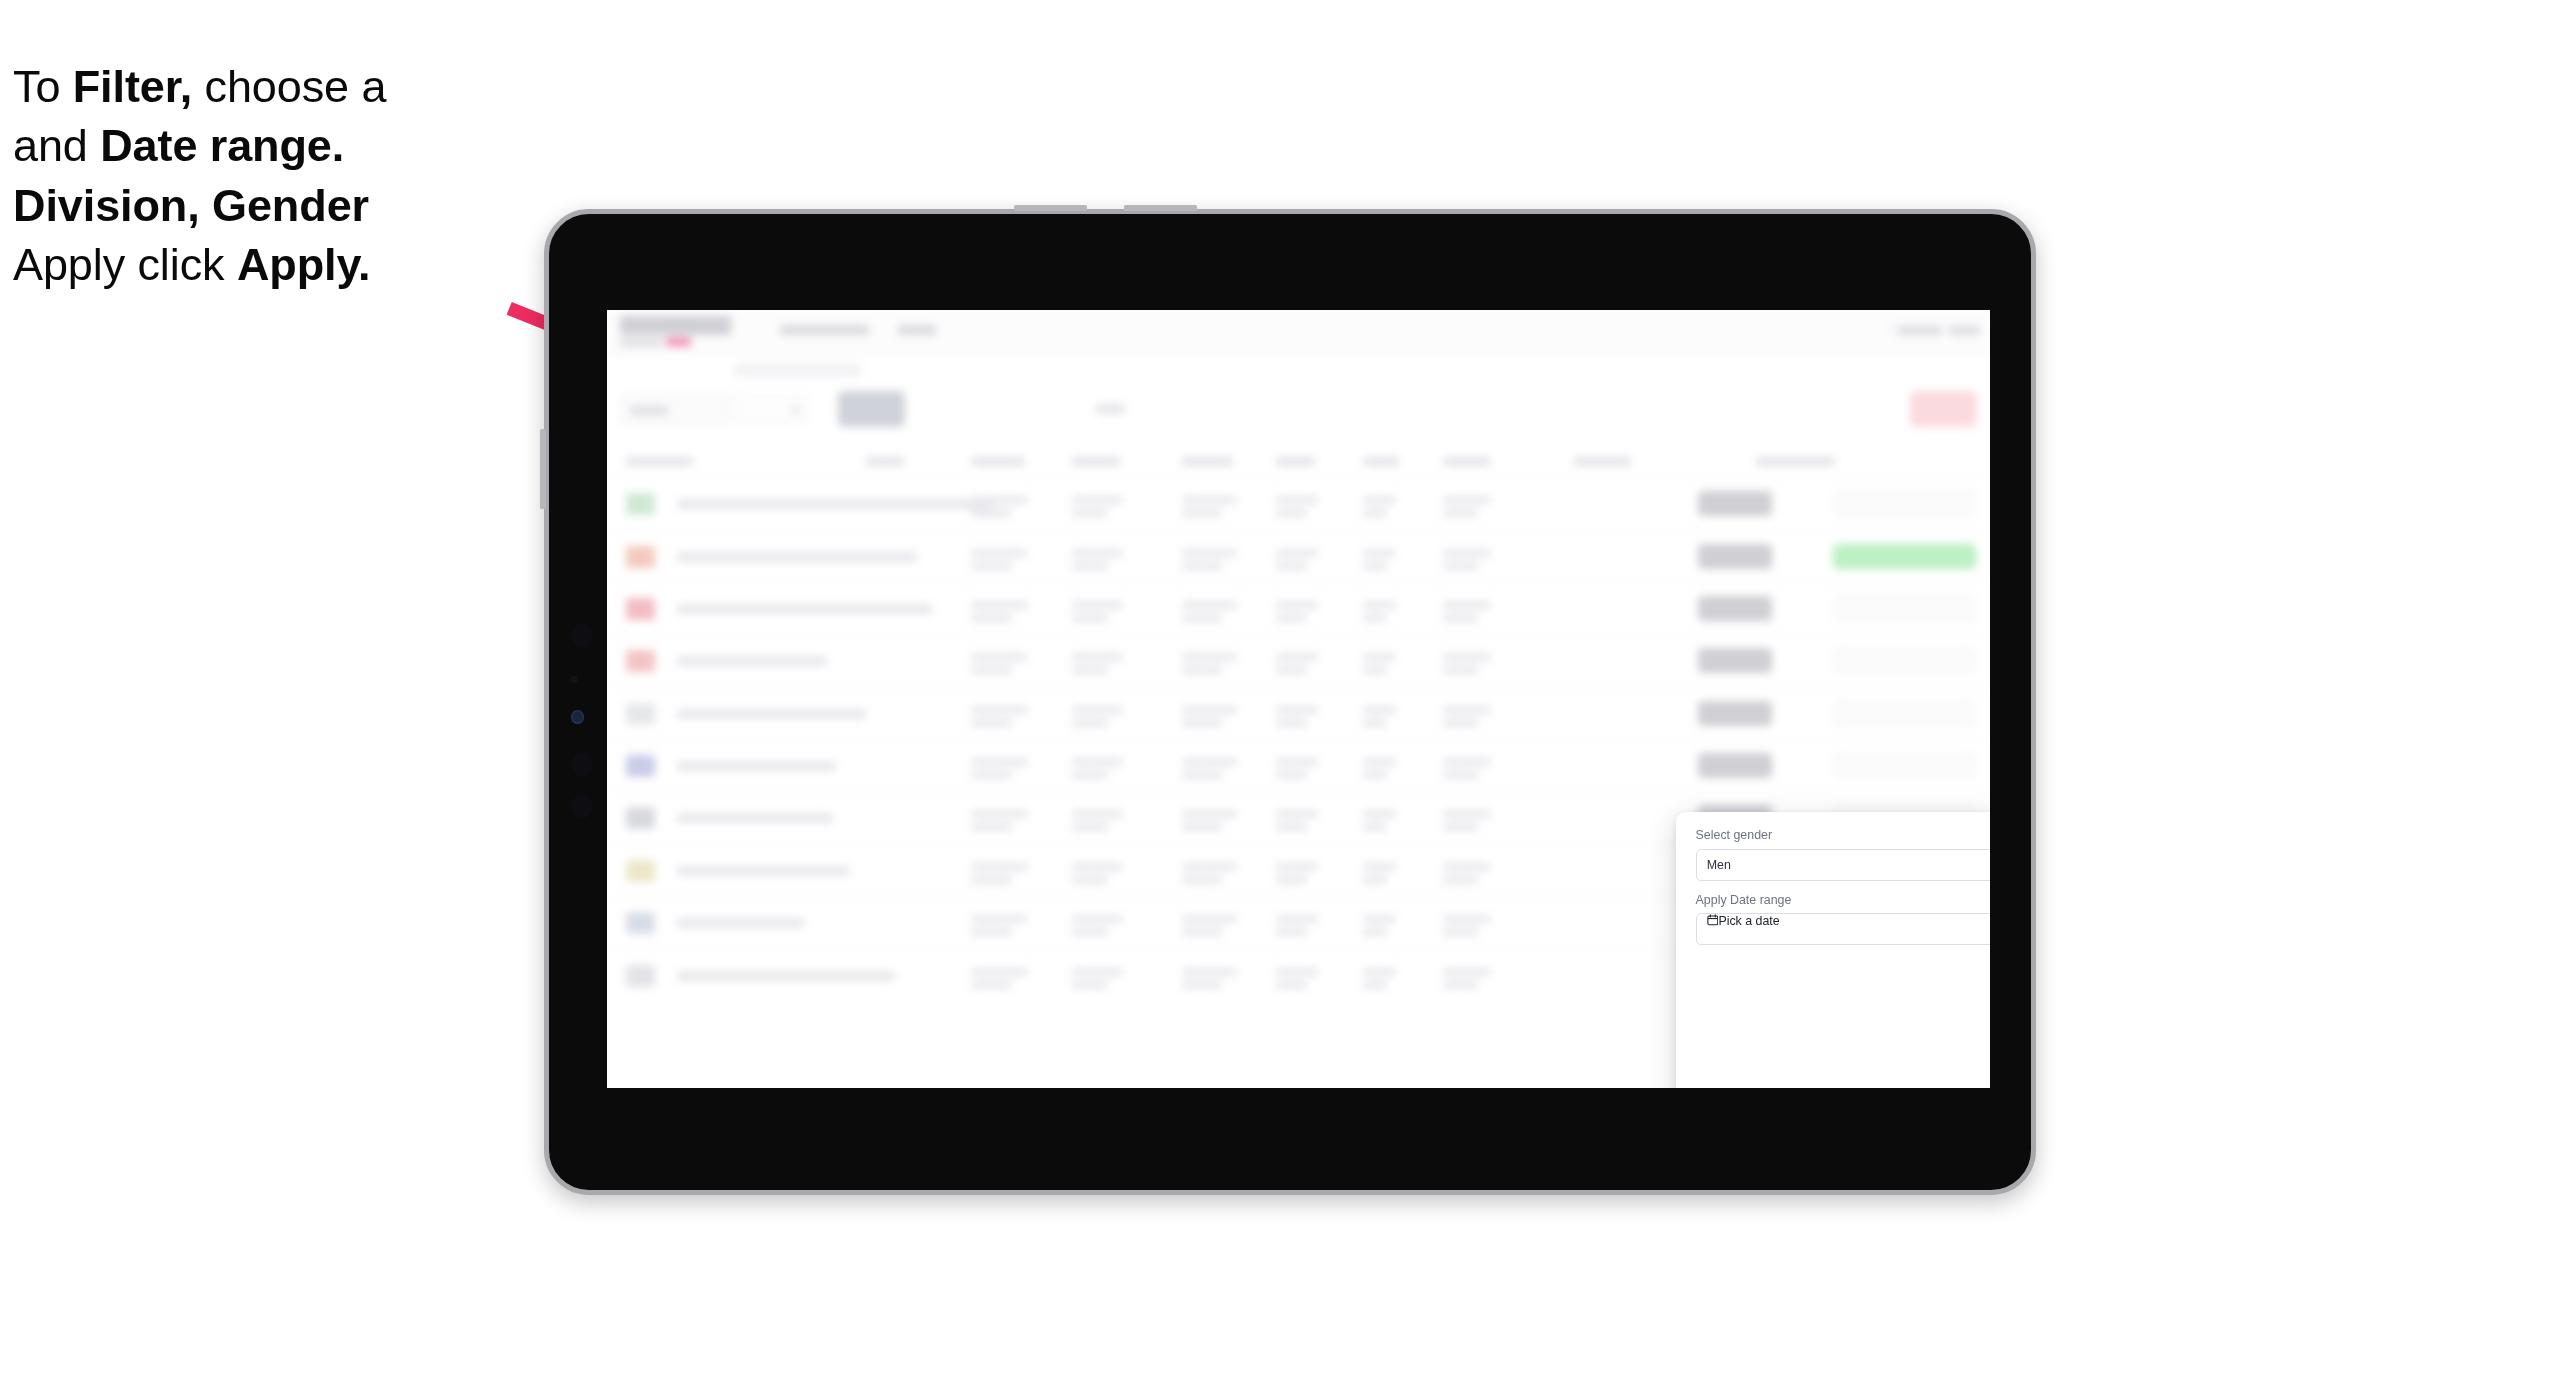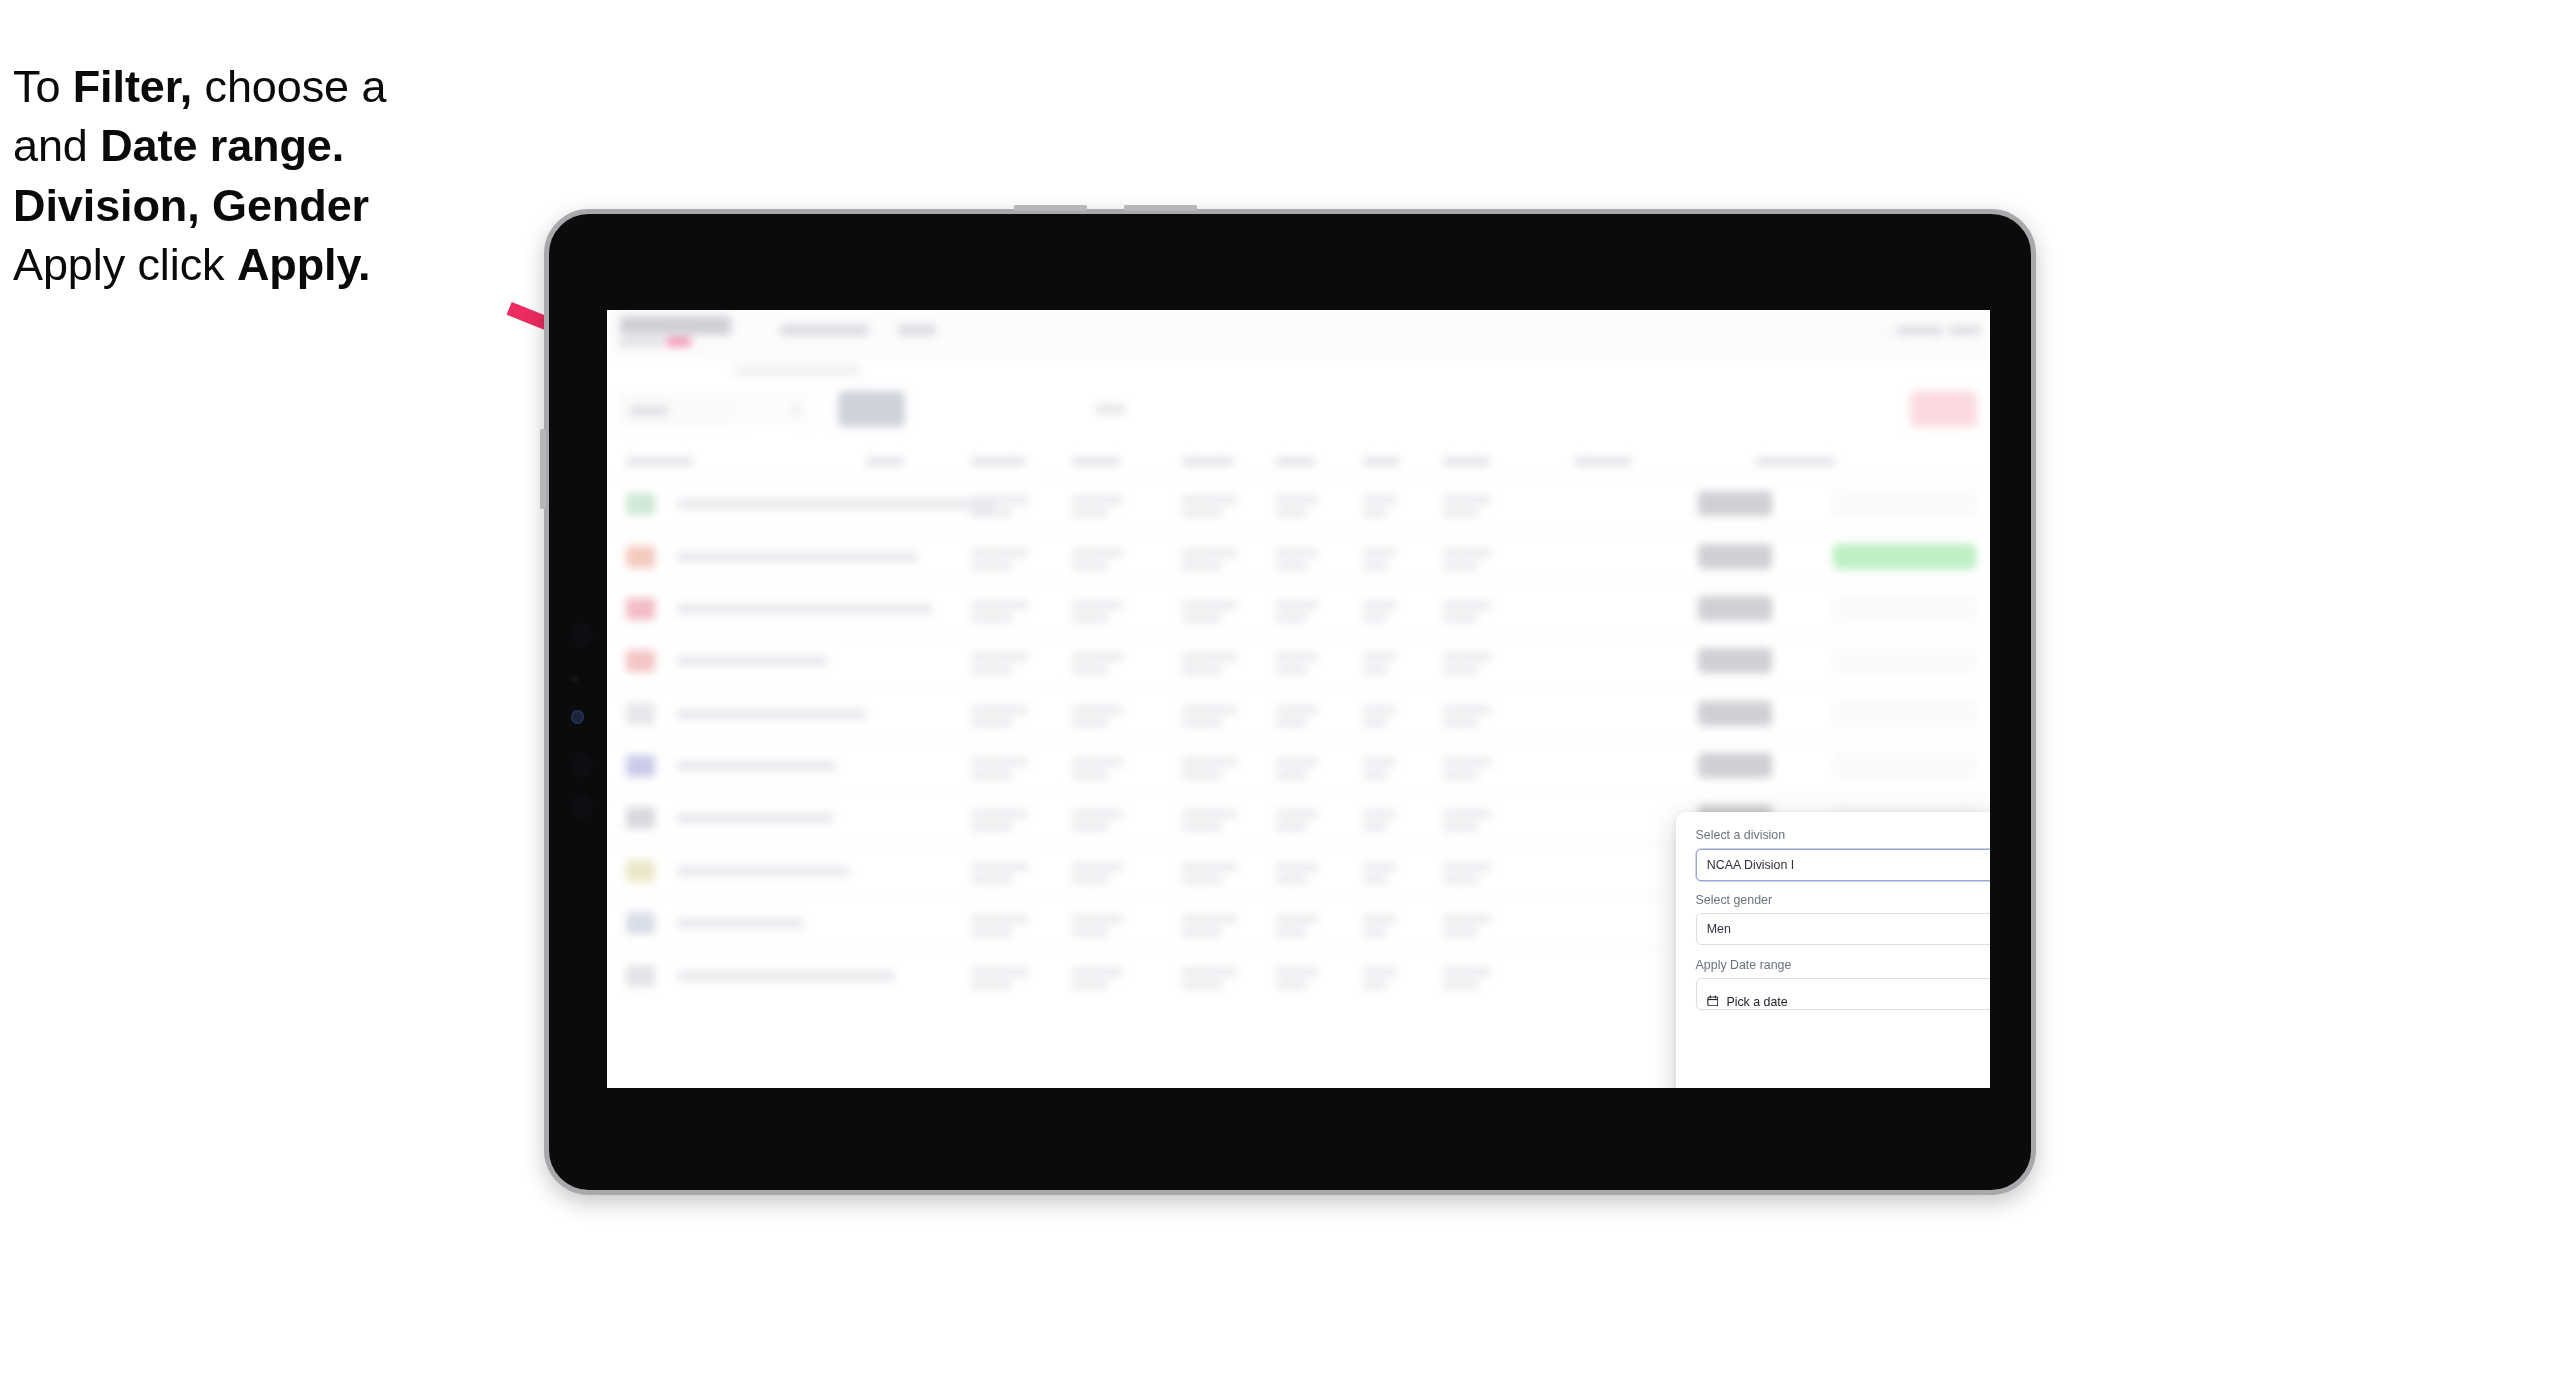--- a/index.html
+++ b/index.html
@@ -108,21 +108,21 @@
   .f-label { font-size: 12.4px; color: #6d7280; margin-bottom: 6.5px; font-weight: 400; }
   .f-group { margin-bottom: 12.4px; }
   .f-sel {
     position: relative; height: 32px; background: #fff; border: 0.7px solid #dcdde2;
     border-radius: 5.1px; display: flex; align-items: center; padding: 0 10.2px;
     font-size: 12.4px; color: #2e3340;
   }
   .f-sel.focus { border-color: #9aa7d4; box-shadow: 0 0 0 0.7px #b9c3e4; }
   .f-date {
     height: 32px; background: #fff; border: 0.7px solid #dcdde2; border-radius: 5.1px;
-    display: flex; align-items: flex-end; padding: 0 10.2px; gap: 8px;
+    display: flex; align-items: flex-start; padding: 0 10.2px; 
     font-size: 12.4px; color: #20242e; font-weight: 500;
   }
 </style>
 </head>
 <body>
 
 <div id="instructions">
   <span class="ln"><span>To </span><b>Filter,</b><span> choose a</span></span>
   <span class="ln"><span>and </span><b>Date range.</b></span>
   <span class="ln"><b>Division, Gender</b></span>
@@ -373,27 +373,20 @@
             <div class="t-btn"></div>
             <div class="t-chip"></div>
           </div>
         </div>
     </div>
 
     <div id="modal">
 
       <div class="m-body">
 
-        <div class="f-group">
-          <div class="f-label">Select a division</div>
-          <div class="f-sel focus">
-            <span>NCAA Division I</span>
-
-          </div>
-        </div>
 
         <div class="f-group">
           <div class="f-label">Select gender</div>
           <div class="f-sel">
             <span>Men</span>
 
           </div>
         </div>
 
         <div class="f-group">

